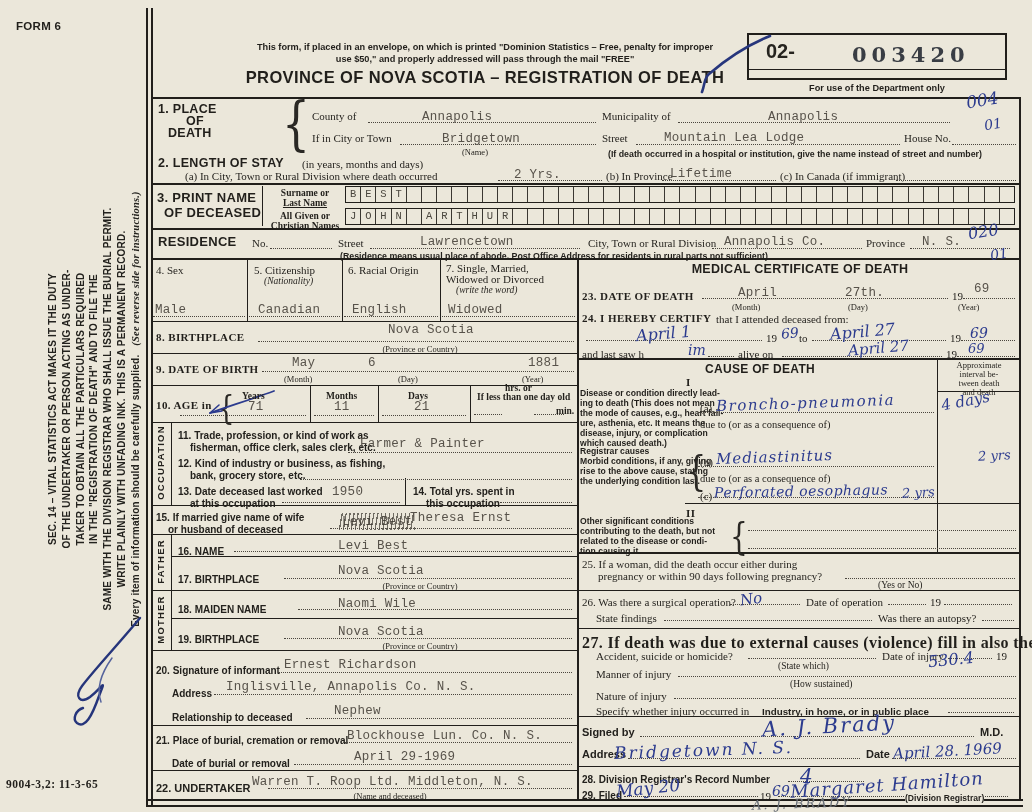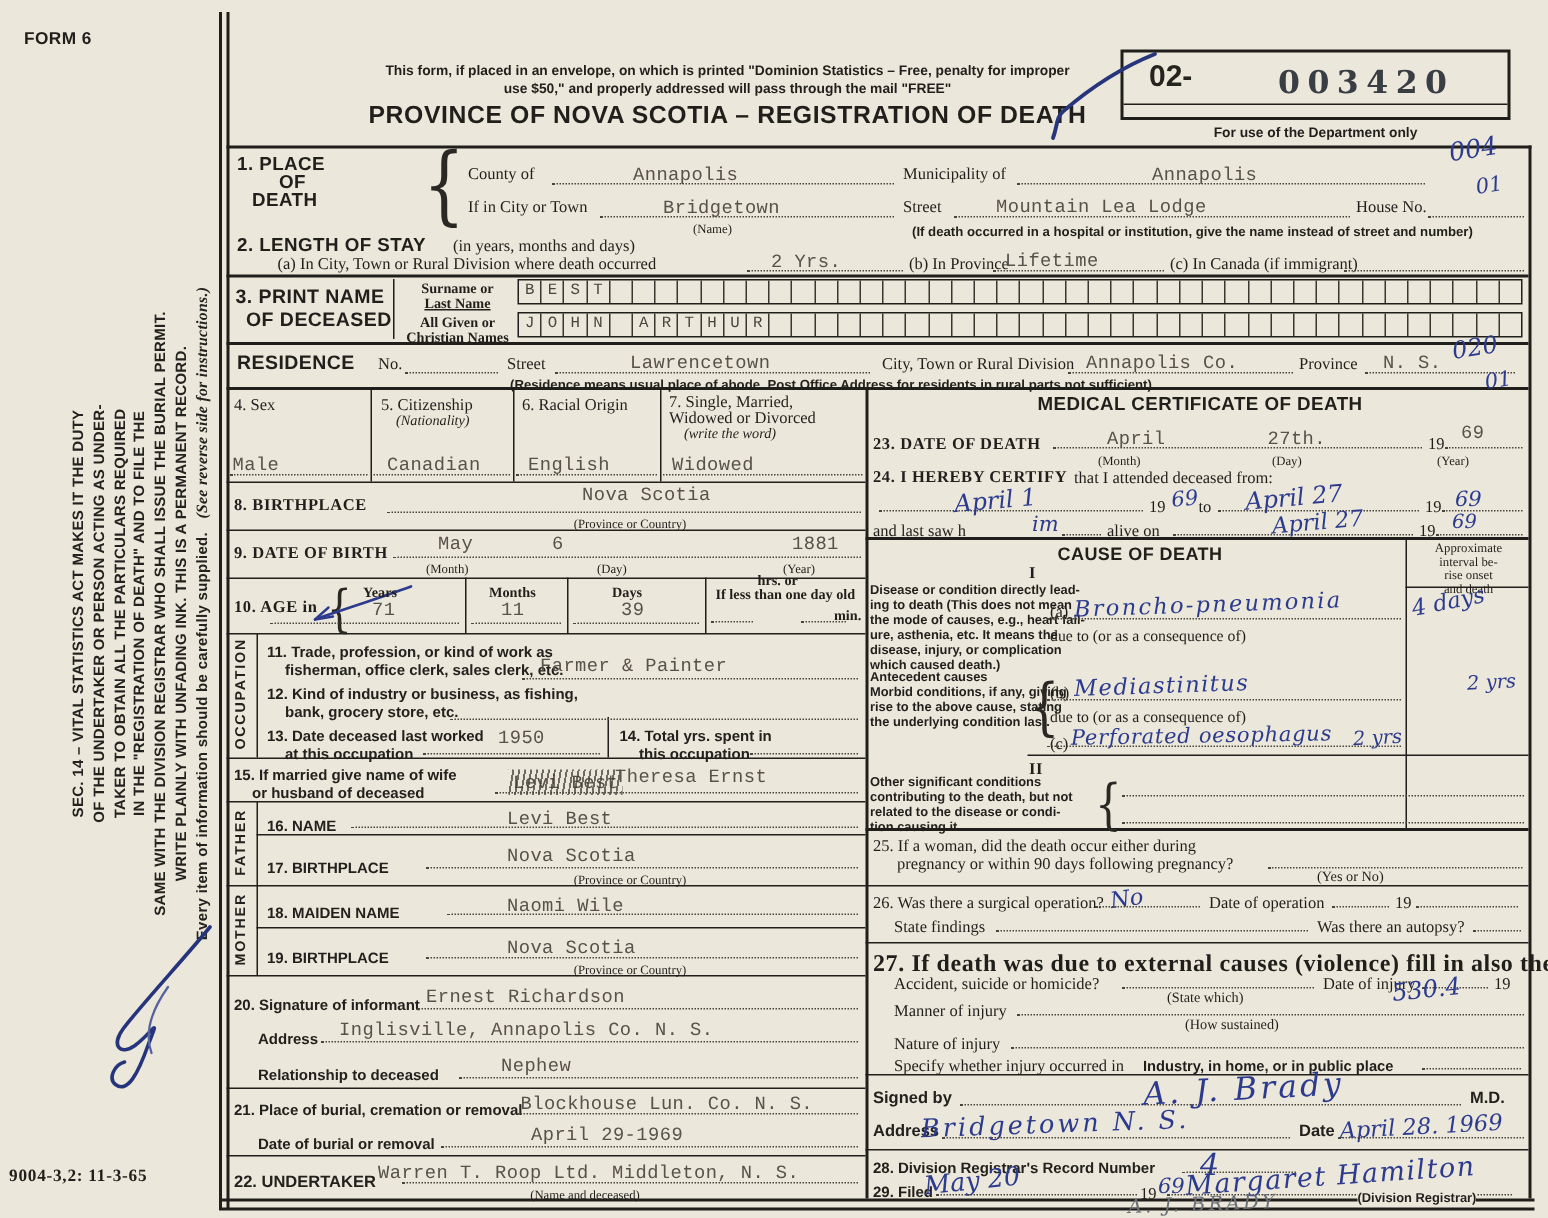--- a/index.html
+++ b/index.html
@@ -303,21 +303,21 @@
 <b class="brace" style="left:218px;top:392px;font-size:26px">{</b>
 <svg style="left:200px;top:388px" width="78" height="28" viewBox="0 0 78 28">
   <path d="M74,3 C55,10 30,18 10,25" fill="none" stroke="#2c3b8e" stroke-width="1.8" stroke-linecap="round"></path>
   <path d="M10,25 l12,-2 M10,25 l9,-8" fill="none" stroke="#2c3b8e" stroke-width="1.6" stroke-linecap="round"></path>
 </svg>
 <b class="sf9b" style="left:242px;top:391px">Years</b>
 <b class="tw" style="left:248px;top:400px">71</b>
 <b class="sf9b" style="left:326px;top:391px">Months</b>
 <b class="tw" style="left:334px;top:400px">11</b>
 <b class="sf9b" style="left:408px;top:391px">Days</b>
-<b class="tw" style="left:414px;top:400px">39</b>
+<b class="tw" style="left:414px;top:400px">21</b>
 <i class="dl" style="left:180px;top:415px;width:126px"></i>
 <i class="dl" style="left:314px;top:415px;width:60px"></i>
 <i class="dl" style="left:382px;top:415px;width:84px"></i>
 <b class="sf9b" style="left:477px;top:392px">If less than one day old</b>
 <i class="dl" style="left:474px;top:414px;width:28px"></i>
 <b class="sf9b" style="left:505px;top:383px">hrs. or</b>
 <i class="dl" style="left:534px;top:414px;width:30px"></i>
 <b class="sf9b" style="left:556px;top:406px">min.</b>
 
 <b class="rot" style="left:155px;top:502px;width:79px">OCCUPATION</b>
@@ -408,36 +408,36 @@
 <i class="dl" style="left:708px;top:356px;width:26px"></i>
 <b class="sf11" style="left:738px;top:348px">alive on</b>
 <i class="dl" style="left:782px;top:356px;width:160px"></i>
 <b class="hw" style="left:848px;top:339px;font-size:15px;transform:rotate(-5deg)">April 27</b>
 <b class="sf11" style="left:946px;top:348px">19</b>
 <i class="dl" style="left:957px;top:356px;width:58px"></i>
 <b class="hw" style="left:968px;top:341px;font-size:13px">69</b>
 
 <b class="sf8 ctr" style="left:937px;top:360px;width:84px">Approximate</b>
 <b class="sf8 ctr" style="left:937px;top:369px;width:84px">interval be-</b>
-<b class="sf8 ctr" style="left:937px;top:378px;width:84px">rise onset</b>
+<b class="sf8 ctr" style="left:937px;top:378px;width:84px">tween death</b>
 <b class="sf8 ctr" style="left:937px;top:387px;width:84px">and death</b>
 <b class="sn ctr" style="left:640px;top:362px;width:240px;font-size:12px">CAUSE OF DEATH</b>
 <b class="sfb" style="left:686px;top:376px">I</b>
 <b class="sn8" style="left:580px;top:388px">Disease or condition directly lead-</b>
 <b class="sn8" style="left:580px;top:398px">ing to death (This does not mean</b>
 <b class="sn8" style="left:580px;top:408px">the mode of causes, e.g., heart fail-</b>
 <b class="sn8" style="left:580px;top:418px">ure, asthenia, etc. It means the</b>
 <b class="sn8" style="left:580px;top:428px">disease, injury, or complication</b>
 <b class="sn8" style="left:580px;top:438px">which caused death.)</b>
 <b class="sf11" style="left:700px;top:402px">(a)</b>
 <b class="hw" style="left:716px;top:394px;font-size:15px;letter-spacing:1.5px;transform:rotate(-2deg)">Broncho-pneumonia</b>
 <i class="dl" style="left:698px;top:412px;width:236px"></i>
 <b class="sf" style="left:700px;top:419px">due to (or as a consequence of)</b>
 <b class="hw" style="left:941px;top:392px;font-size:15px;transform:rotate(-11deg)">4 days</b>
-<b class="sn8" style="left:580px;top:446px">Antecedent causes</b>
+<b class="sn8" style="left:580px;top:446px">Registrar causes</b>
 <b class="sn8" style="left:580px;top:456px">Morbid conditions, if any, giving</b>
 <b class="sn8" style="left:580px;top:466px">rise to the above cause, stating</b>
 <b class="sn8" style="left:580px;top:476px">the underlying condition last.</b>
 <b class="brace" style="left:686px;top:452px;font-size:32px">{</b>
 <b class="sf11" style="left:700px;top:456px">(b)</b>
 <b class="hw" style="left:716px;top:448px;font-size:15px;letter-spacing:1px;transform:rotate(-2deg)">Mediastinitus</b>
 <i class="dl" style="left:698px;top:466px;width:236px"></i>
 <b class="sf" style="left:700px;top:473px">due to (or as a consequence of)</b>
 <b class="hw" style="left:978px;top:448px;font-size:13px;transform:rotate(-3deg)">2 yrs</b>
 <b class="sf11" style="left:700px;top:490px">(c)</b>

